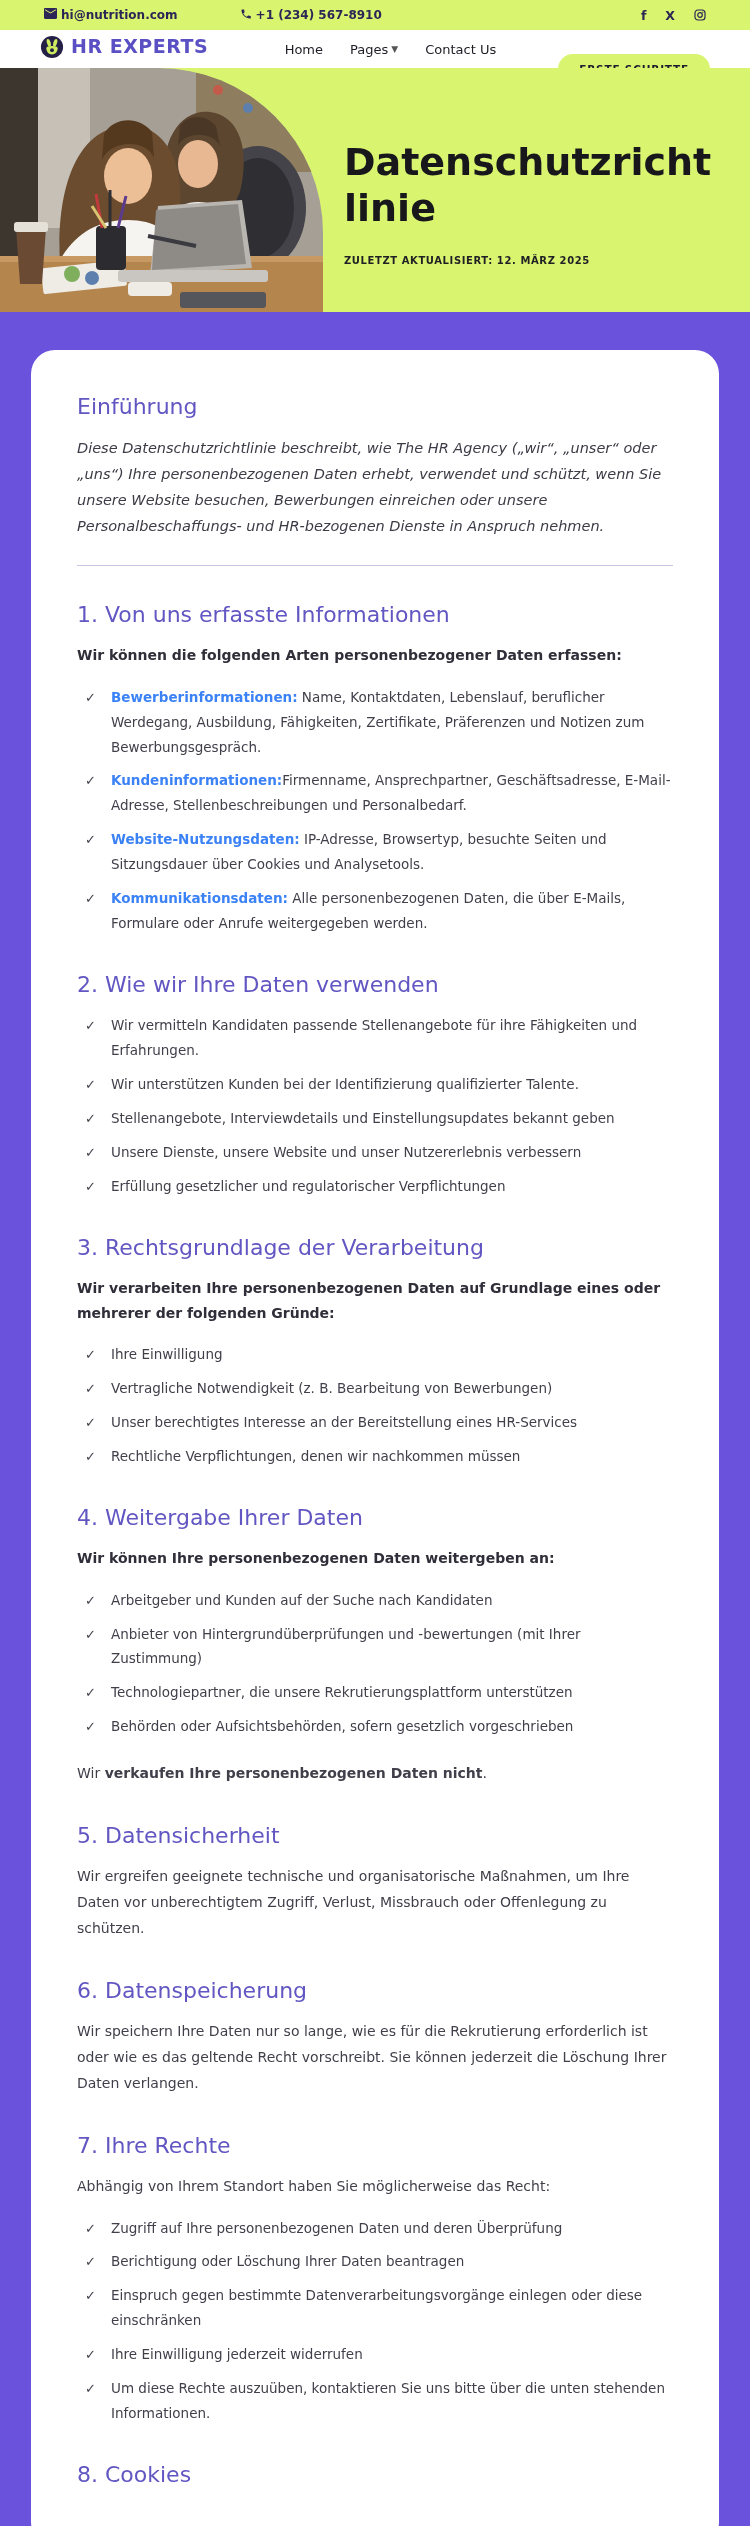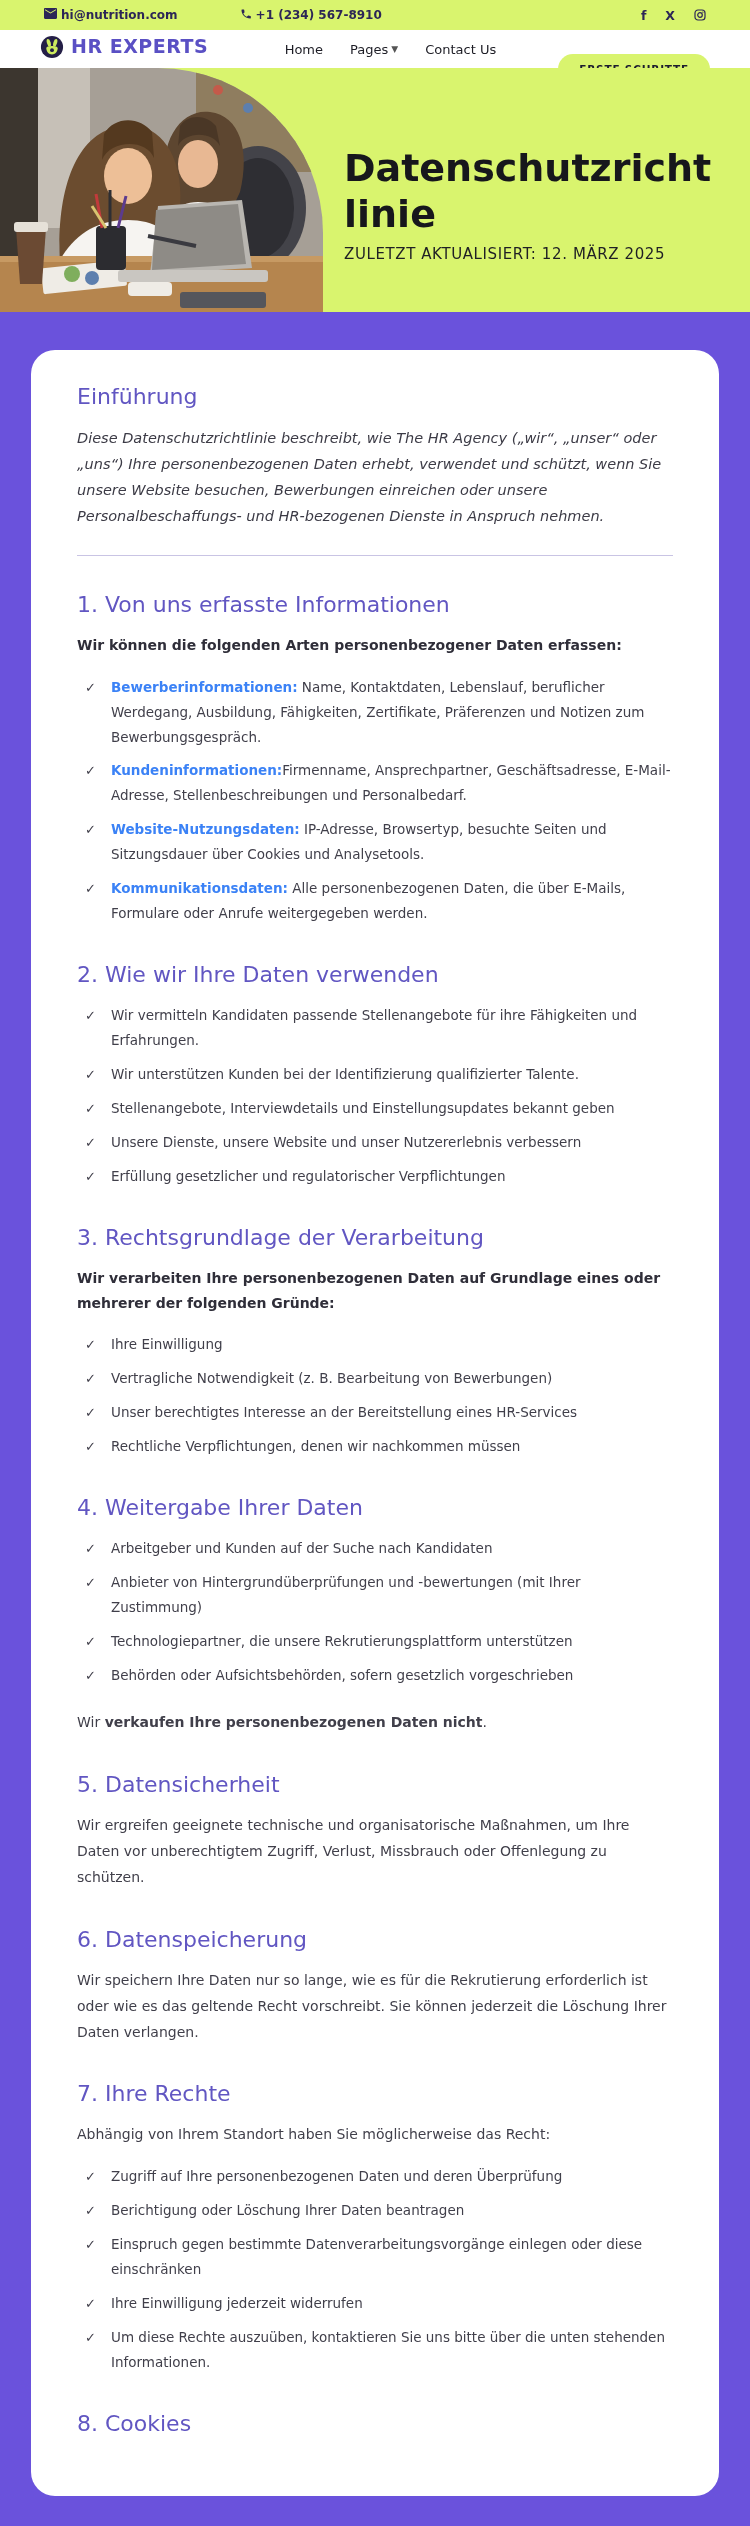--- a/index.html
+++ b/index.html
@@ -27,29 +27,29 @@
   .brand{display:flex;gap:7px;color:#5a50c4;font-weight:bold;font-size:19px;letter-spacing:.5px;}
   .nav{display:flex;gap:27px;margin-left:auto;margin-right:62px;align-items:center;}
   .nav-item{font-size:13px;color:#1d1d25;display:flex;align-items:center;gap:3px;text-align:right;}
   .chev{font-size:9px;color:#555;}
   .cta{background:var(--lime);color:#1c1c2e;font-family:inherit;font-size:10.5px;font-weight:bold;letter-spacing:.8px;padding:9px 21px;border-radius:17px;border:none;cursor:pointer;margin-top:40px;}
 
   
   .hero{position:relative;height:244px;background:var(--lime);overflow:hidden;}
   .hero-photo{position:absolute;left:0;top:0;width:323px;height:244px;border-radius:0 165px 0 0;overflow:hidden;}
   .hero-photo svg{display:block;width:100%;height:100%;}
-  .hero-content{position:absolute;left:344px;top:78px;width:382px;}
+  .hero-content{position:absolute;left:344px;top:72px;width:382px;}
   .hero-title{font-size:38px;line-height:1.2;font-weight:bold;color:var(--dark);width:378px;overflow-wrap:anywhere;margin:0;}
-  .hero-updated{margin-top:8px;font-size:15px;font-weight:normal;letter-spacing:.6px;color:#1f1f24;text-transform:uppercase;}
+  .hero-updated{margin-top:24px;font-size:10px;font-weight:bold;letter-spacing:.6px;color:#1f1f24;text-transform:uppercase;}
 
   
   .main{background:var(--purple);padding:38px 31px 30px;}
   .card{background:#fff;border-radius:24px;padding:34px 46px 44px;}
   .sec-h{color:var(--accent);font-size:22px;font-weight:normal;margin:36px 0 16px;}
-  .sec-h.first{margin-top:0;}
+  .sec-h.first{margin-top:10px;}
   .intro-text{font-style:italic;font-size:14.5px;line-height:1.8;color:#3c3b46;margin:14px 0 18px;}
   hr.divider{border:none;border-top:1px solid #c9c4e4;margin:26px 0 4px;}
   .lead-bold{font-size:14px;font-weight:bold;color:#2f2e39;line-height:1.8;margin:14px 0;}
   .body-p{font-size:14px;line-height:1.85;color:var(--body);margin:12px 0;}
   ul.checks{list-style:none;margin:16px 0 22px;padding:0 0 0 8px;}
   ul.checks li{position:relative;padding-left:26px;font-size:13.5px;line-height:1.85;color:var(--body);margin:9px 0;}
   ul.checks .check{position:absolute;left:0;top:1px;color:var(--check);font-size:13px;font-weight:bold;}
   ul.checks b{color:#3b82f6;}
 </style>
 </head>
@@ -197,20 +197,21 @@
         </ul>
         <h2 class="sec-h">3. Rechtsgrundlage der Verarbeitung</h2>
         <p class="lead-bold">Wir verarbeiten Ihre personenbezogenen Daten auf Grundlage eines oder mehrerer der folgenden Gründe:</p>
         <ul class="checks">
           <li><span class="check">✓</span><span>Ihre Einwilligung</span></li>
           <li><span class="check">✓</span><span>Vertragliche Notwendigkeit (z. B. Bearbeitung von Bewerbungen)</span></li>
           <li><span class="check">✓</span><span>Unser berechtigtes Interesse an der Bereitstellung eines HR-Services</span></li>
           <li><span class="check">✓</span><span>Rechtliche Verpflichtungen, denen wir nachkommen müssen</span></li>
         </ul>
         <h2 class="sec-h">4. Weitergabe Ihrer Daten</h2>
+        <p class="lead-bold">Wir können Ihre personenbezogenen Daten weitergeben an:</p>
         <ul class="checks">
           <li><span class="check">✓</span><span>Arbeitgeber und Kunden auf der Suche nach Kandidaten</span></li>
           <li><span class="check">✓</span><span>Anbieter von Hintergrundüberprüfungen und -bewertungen (mit Ihrer Zustimmung)</span></li>
           <li><span class="check">✓</span><span>Technologiepartner, die unsere Rekrutierungsplattform unterstützen</span></li>
           <li><span class="check">✓</span><span>Behörden oder Aufsichtsbehörden, sofern gesetzlich vorgeschrieben</span></li>
         </ul>
         <p class="body-p"><span>Wir </span><b>verkaufen Ihre personenbezogenen Daten nicht</b><span>.</span></p>
         <h2 class="sec-h">5. Datensicherheit</h2>
         <p class="body-p">Wir ergreifen geeignete technische und organisatorische Maßnahmen, um Ihre Daten vor unberechtigtem Zugriff, Verlust, Missbrauch oder Offenlegung zu schützen.</p>
         <h2 class="sec-h">6. Datenspeicherung</h2>

